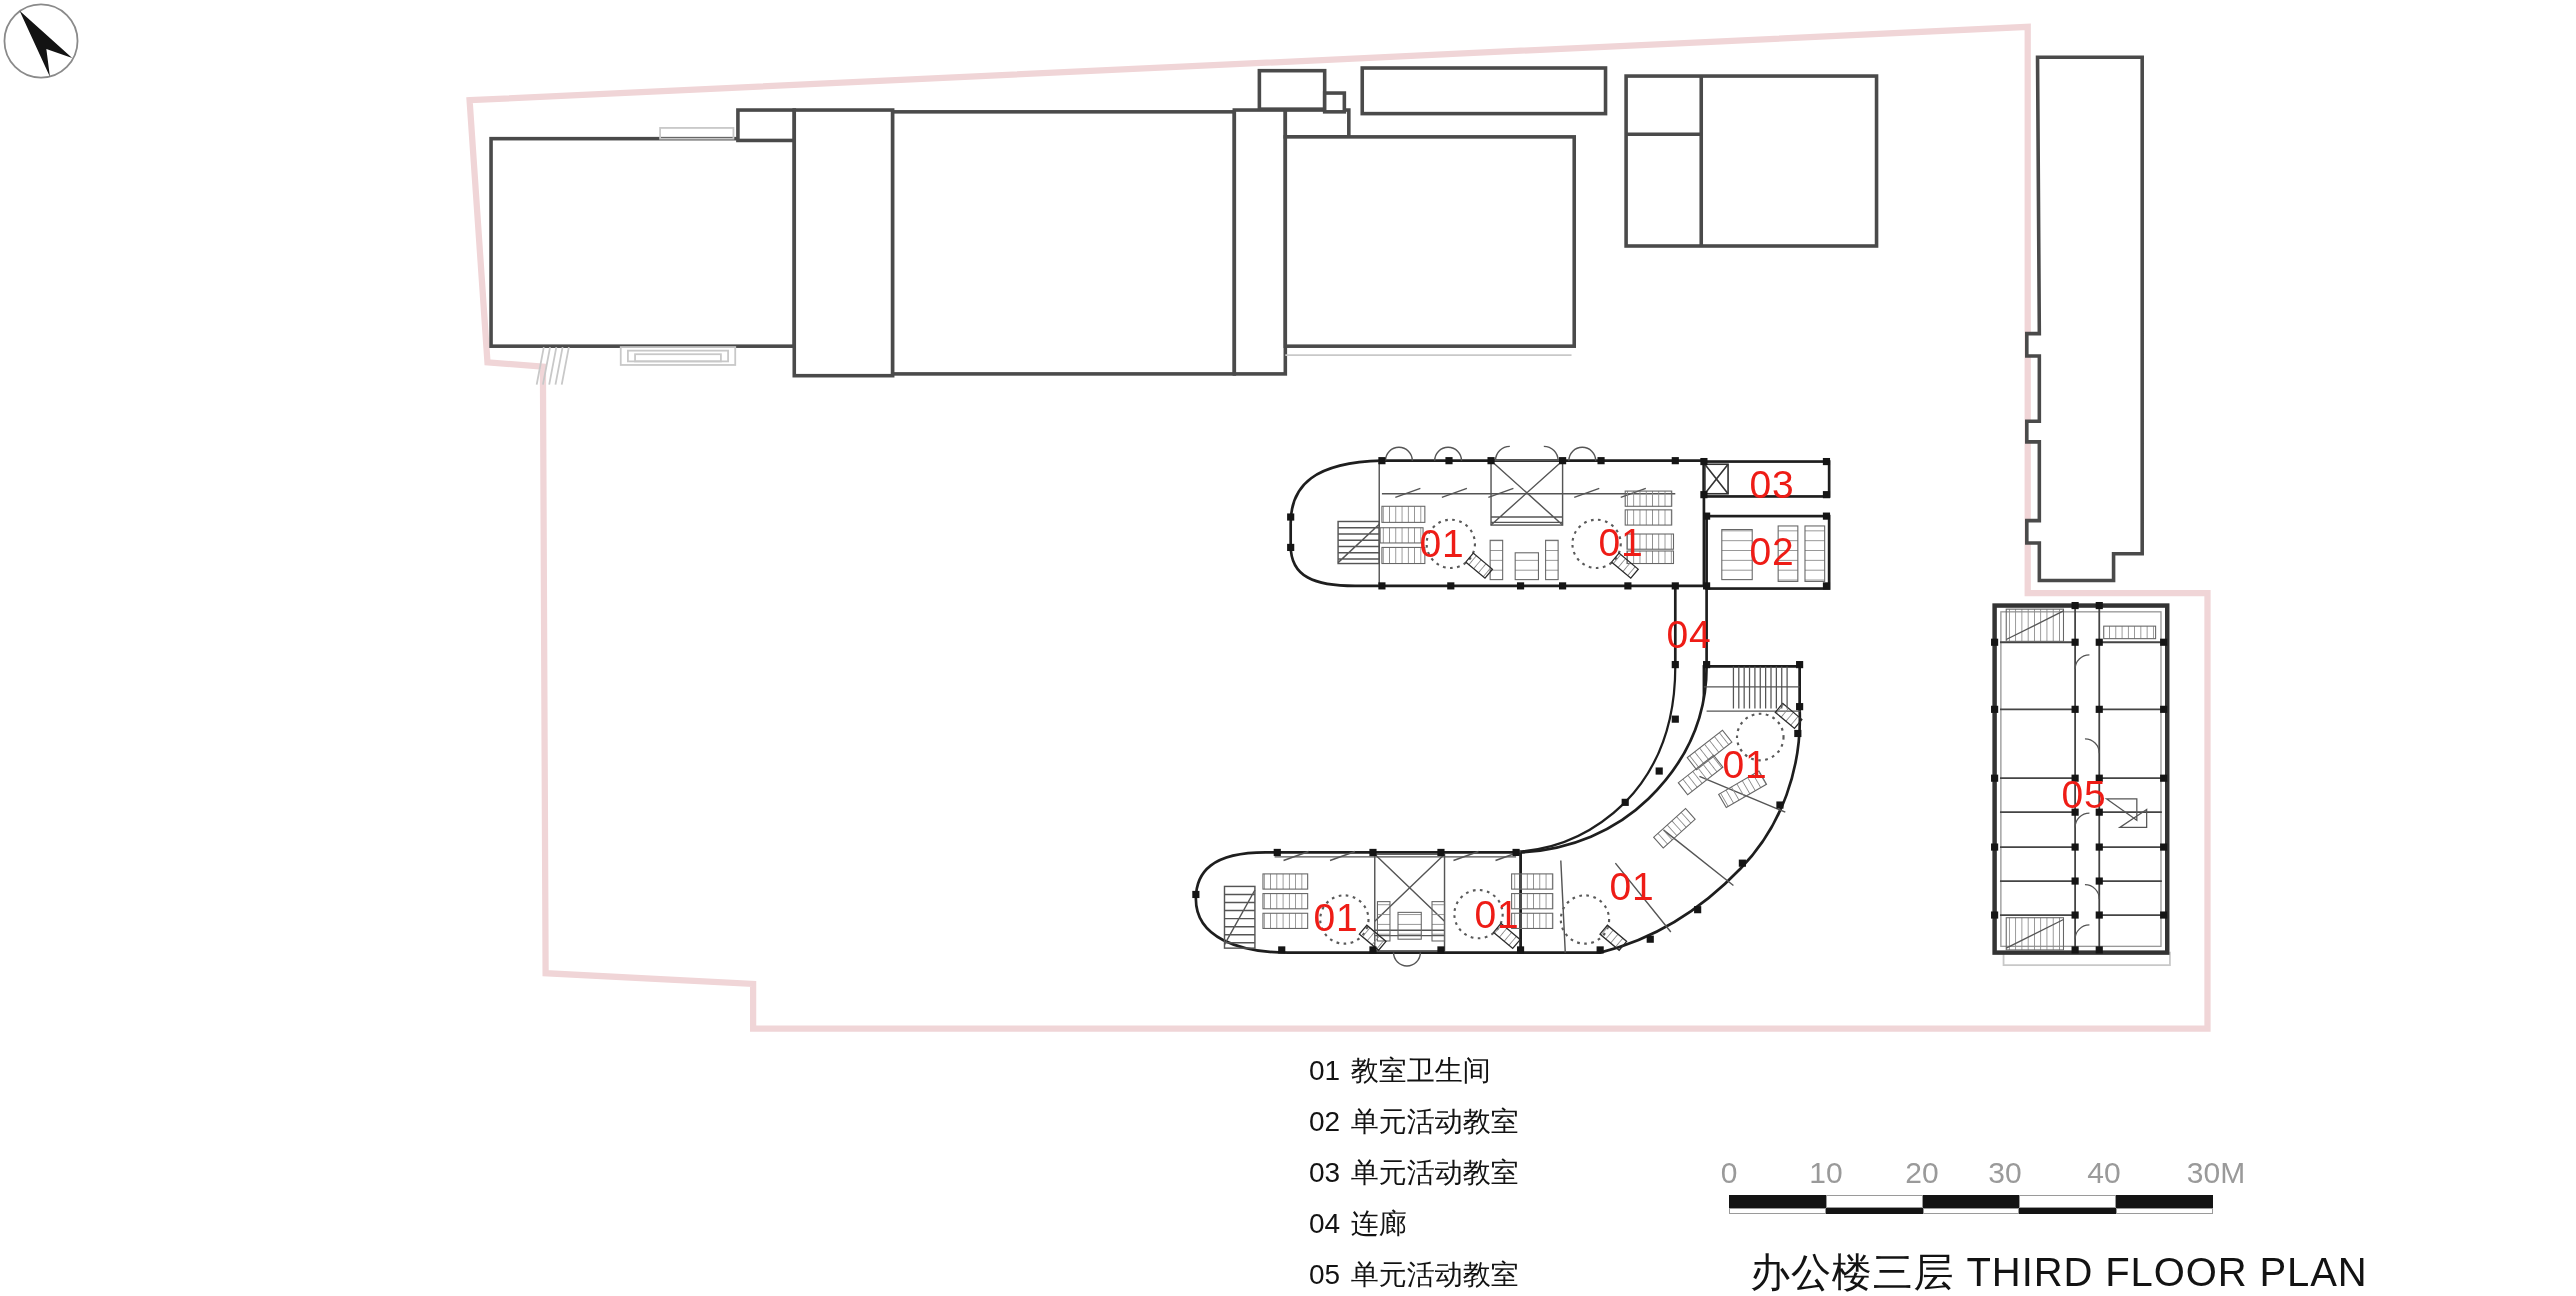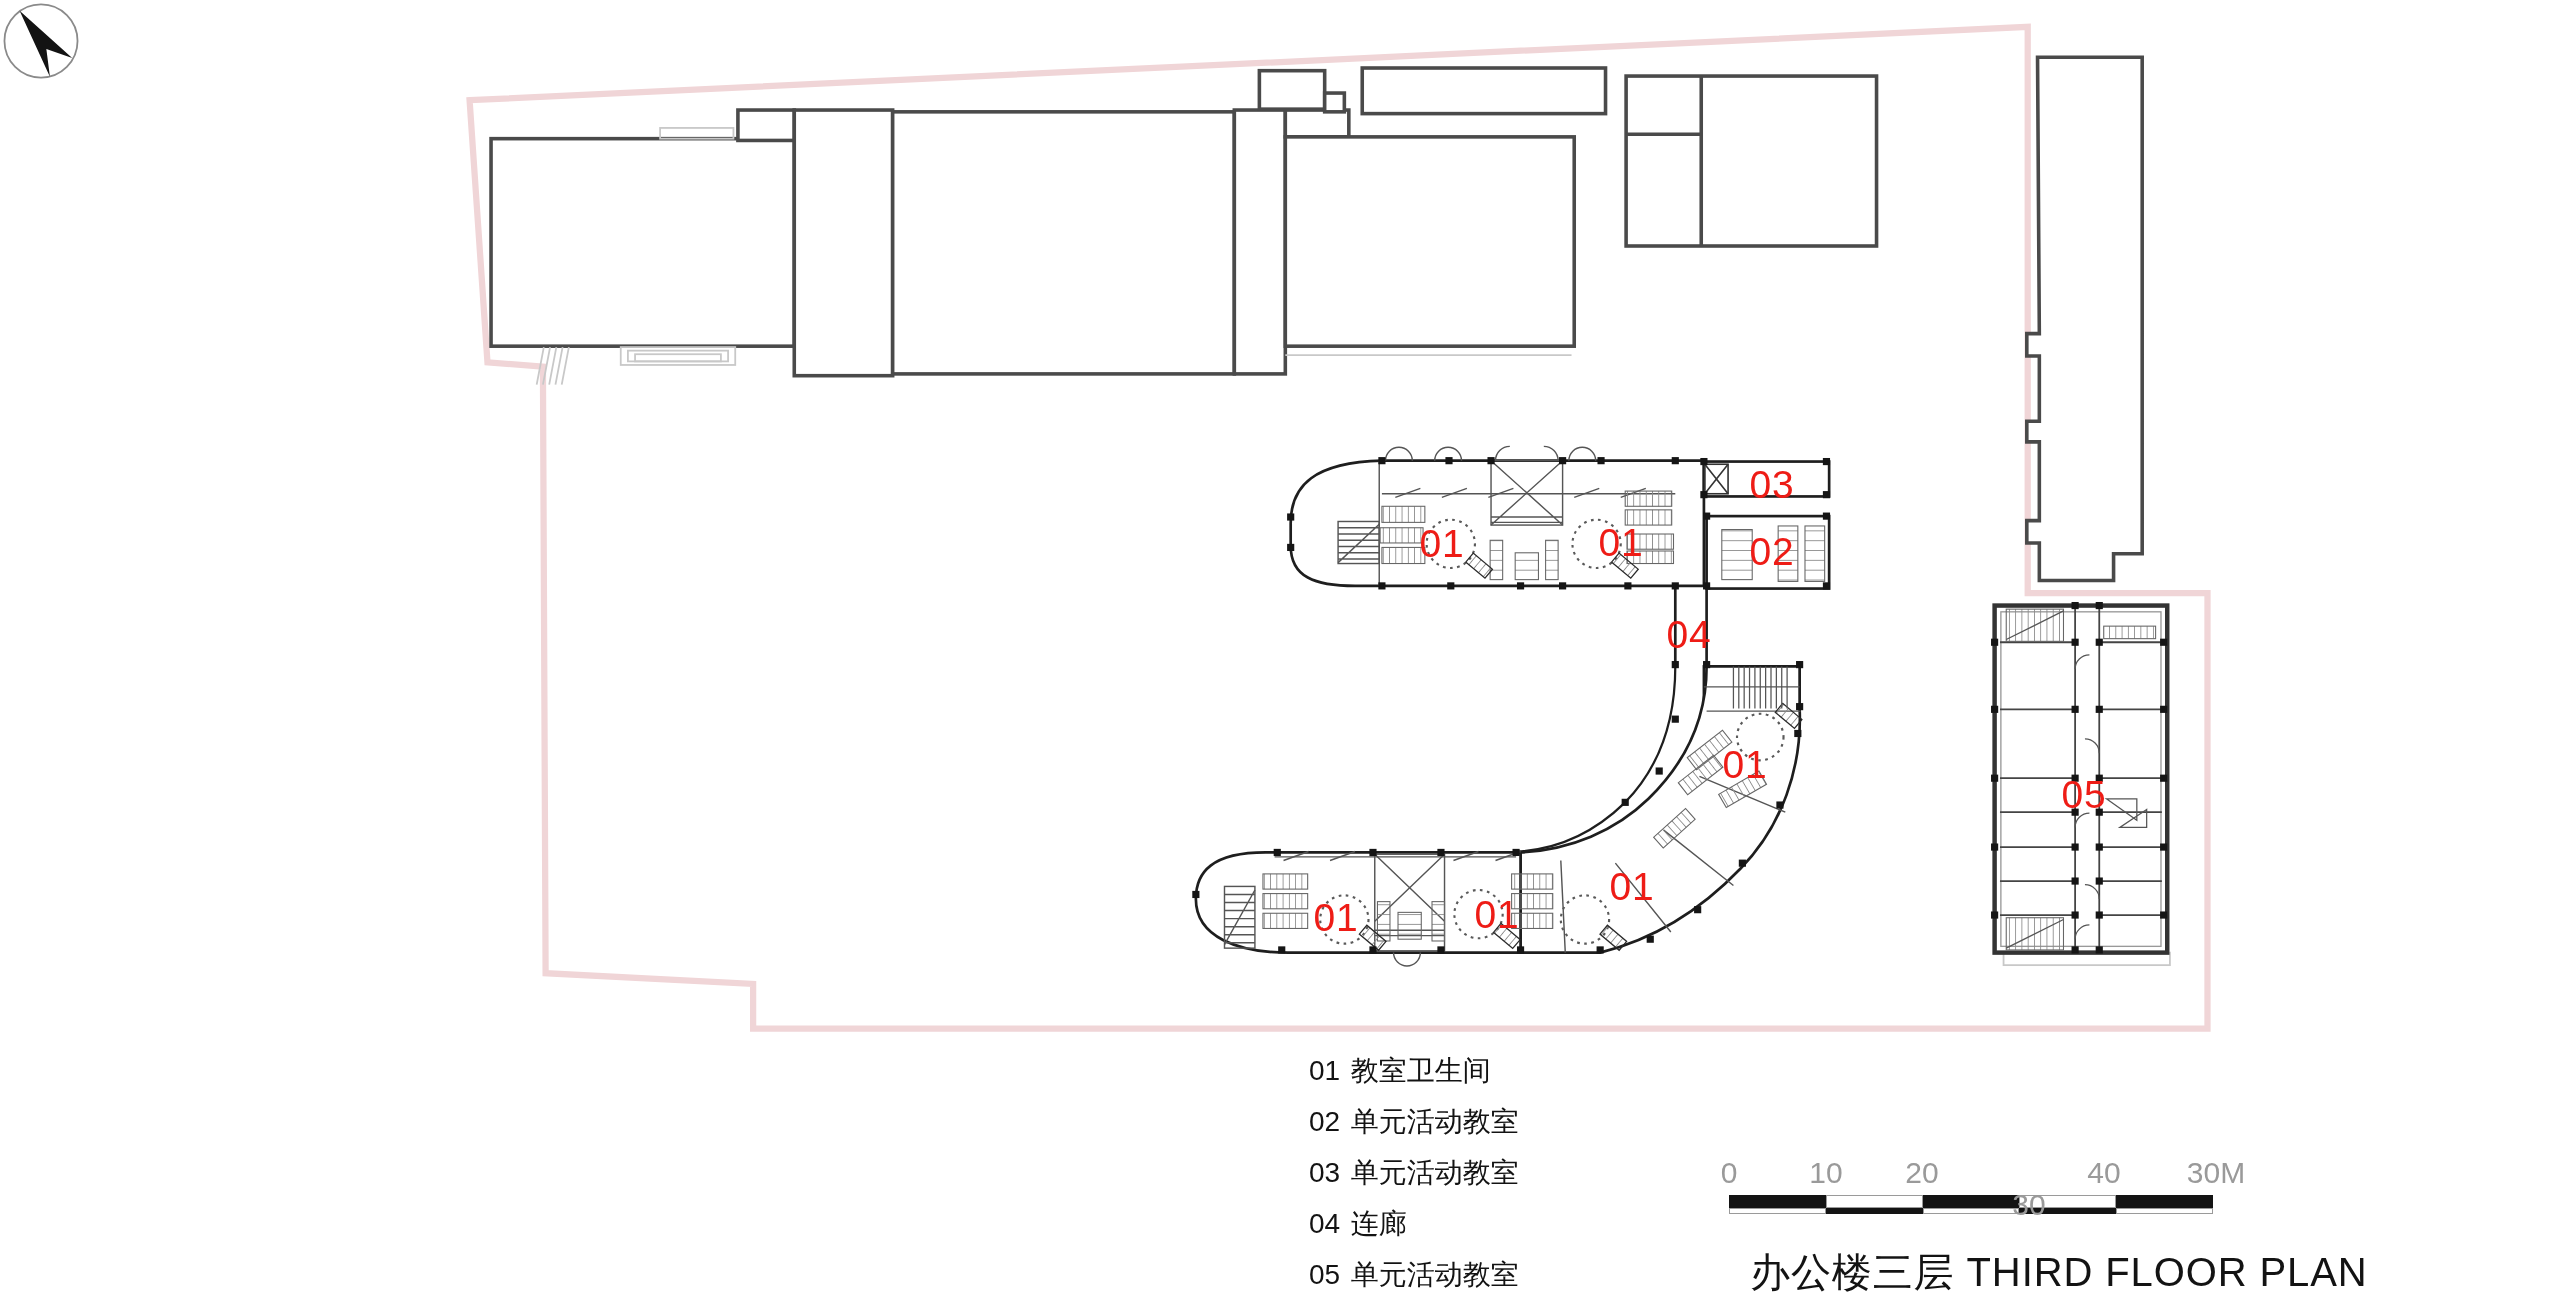--- a/index.html
+++ b/index.html
@@ -307,21 +307,21 @@
   <svg class="north" width="82" height="82" viewBox="0 0 92 92">
     <circle cx="46" cy="46" r="41" fill="none" stroke="#8a8a8a" stroke-width="2"></circle>
     <polygon points="22,12 81,65 52,55 56,86" fill="#131313"></polygon>
   </svg>
 
   <div class="scalebar">
     <div class="sb-ticks">
       <span class="sb-tick" style="left:0px;">0</span>
       <span class="sb-tick" style="left:97px;">10</span>
       <span class="sb-tick" style="left:193px;text-align:right;">20</span>
-      <span class="sb-tick" style="left:300px;margin-top:32px;">30</span>
+      <span class="sb-tick" style="left:276px;">30</span>
       <span class="sb-tick" style="left:375px;">40</span>
       <span class="sb-tick" style="left:487px;">30M</span>
     </div>
     <div class="sb-row top">
       <div class="sb-seg sb-black"></div>
         <div class="sb-seg sb-white"></div>
         <div class="sb-seg sb-black"></div>
         <div class="sb-seg sb-white"></div>
         <div class="sb-seg sb-black"></div>
     </div>

